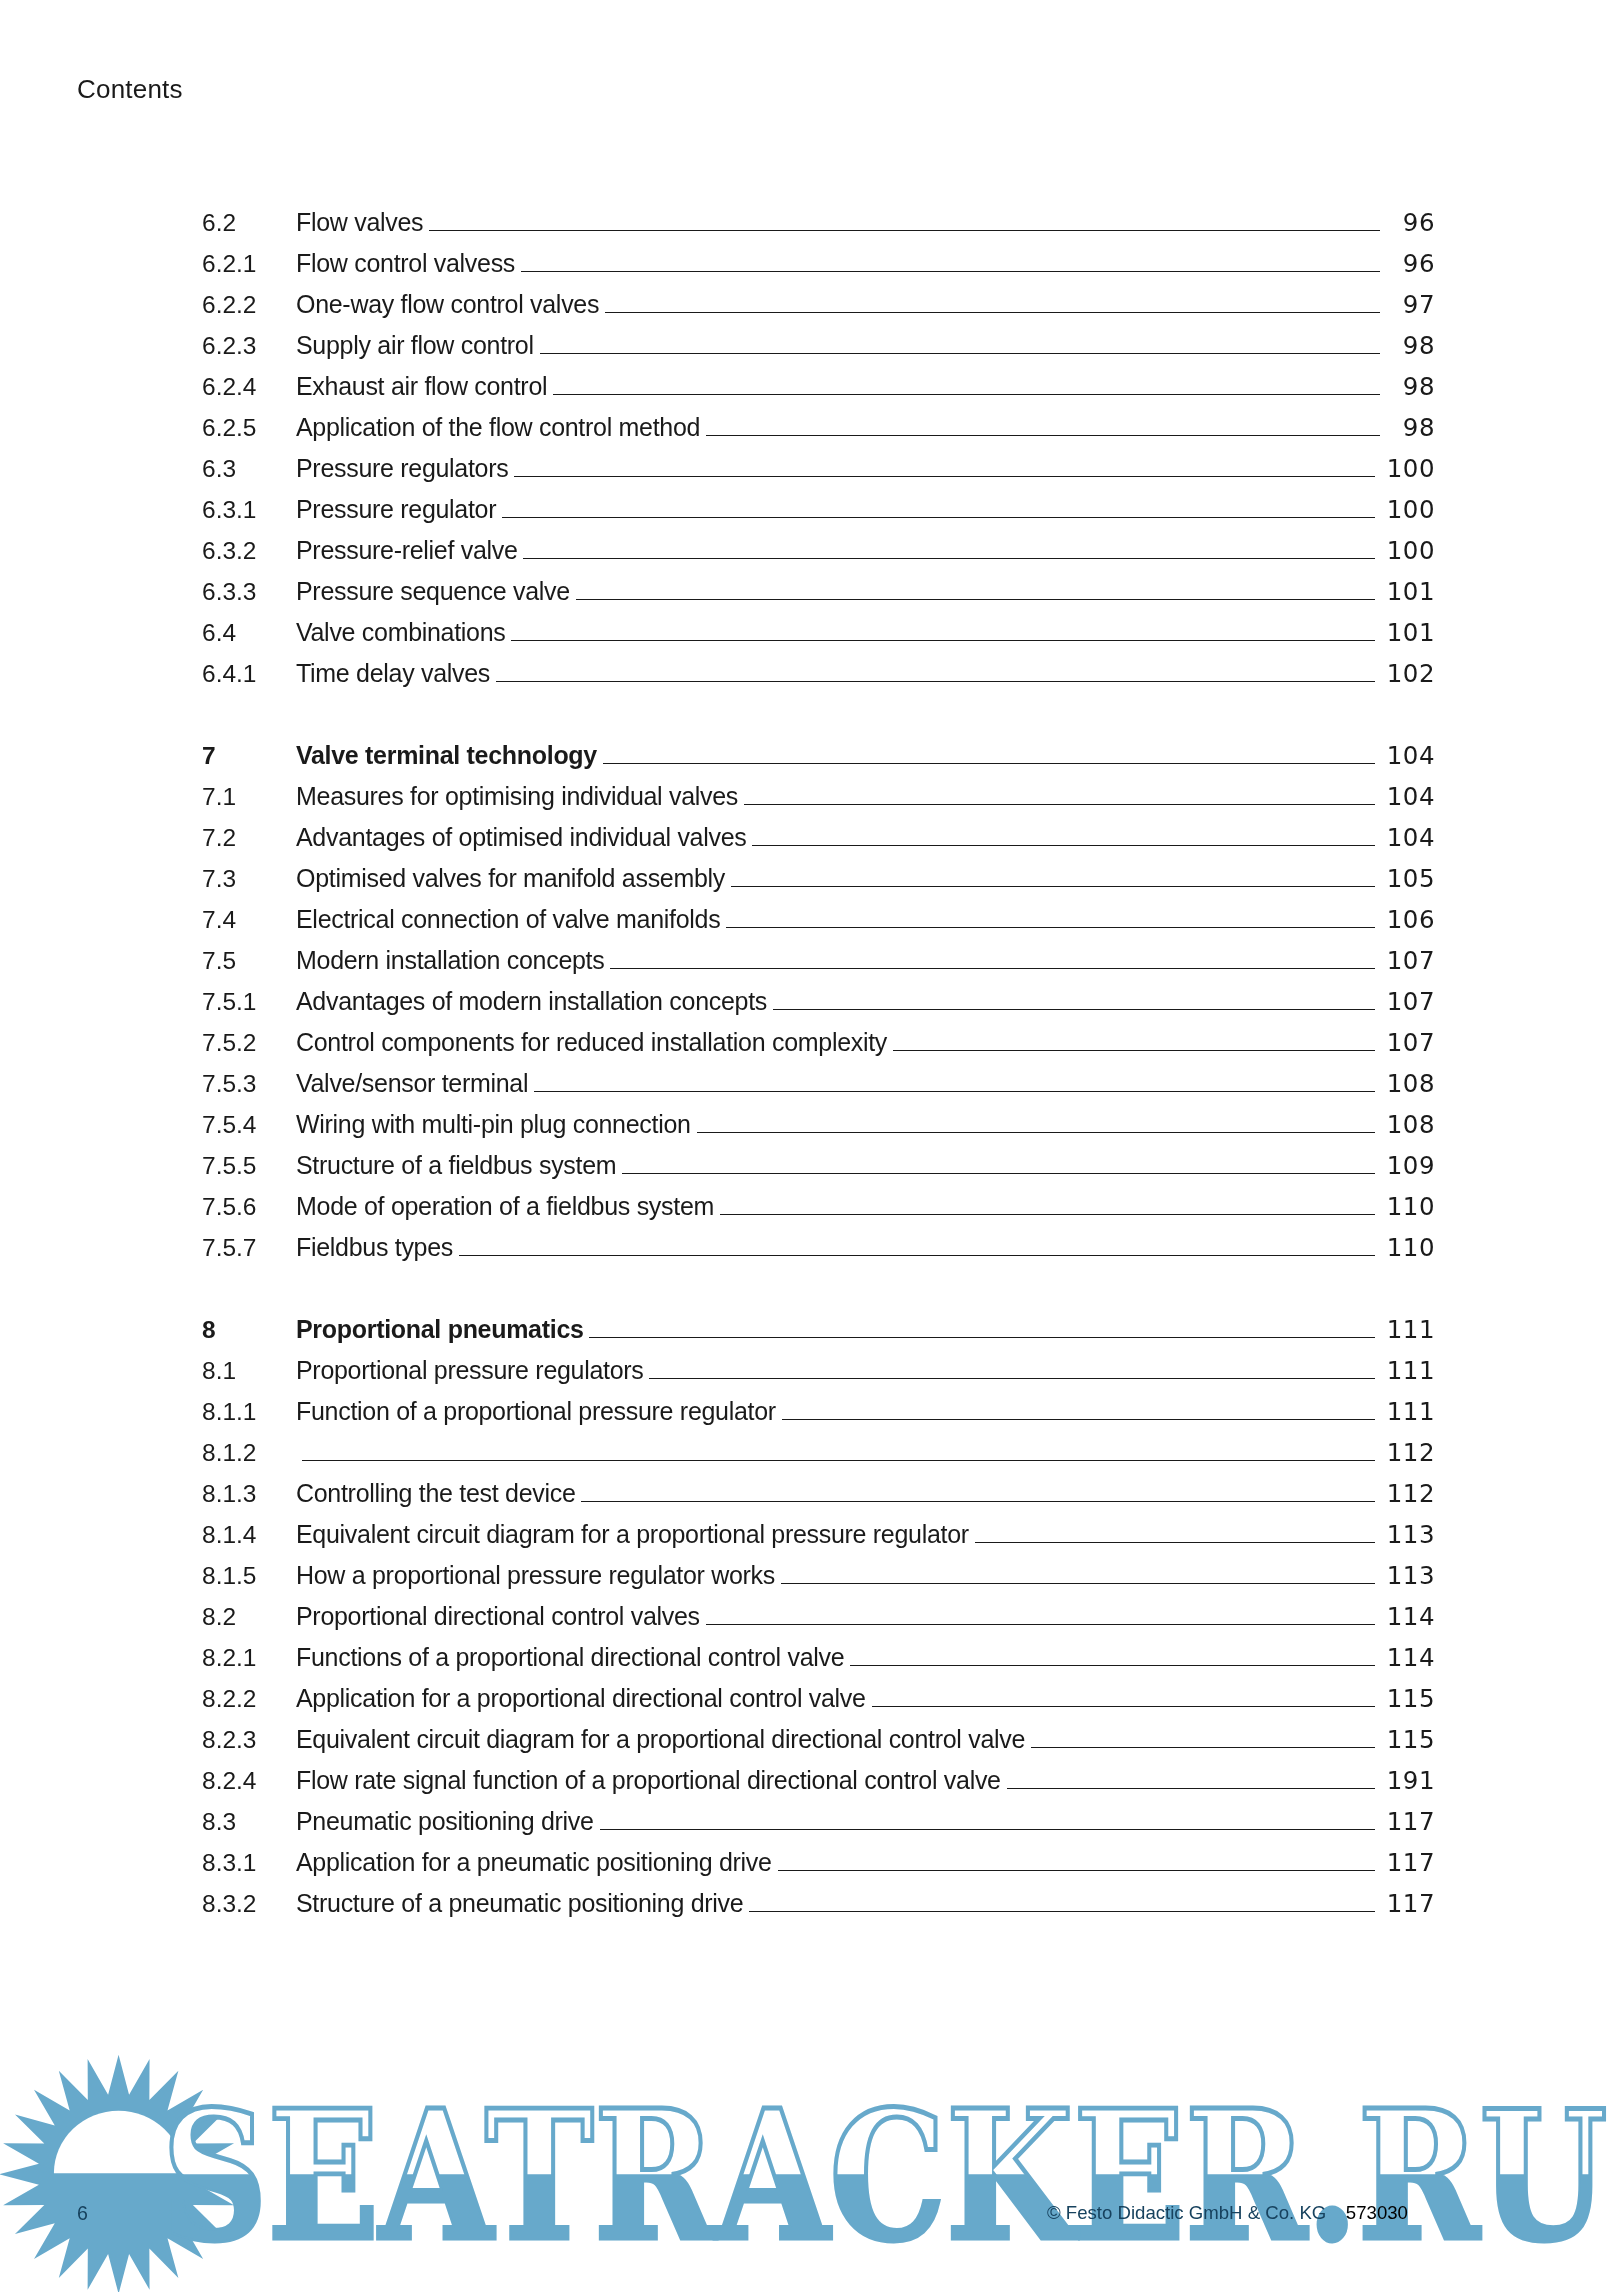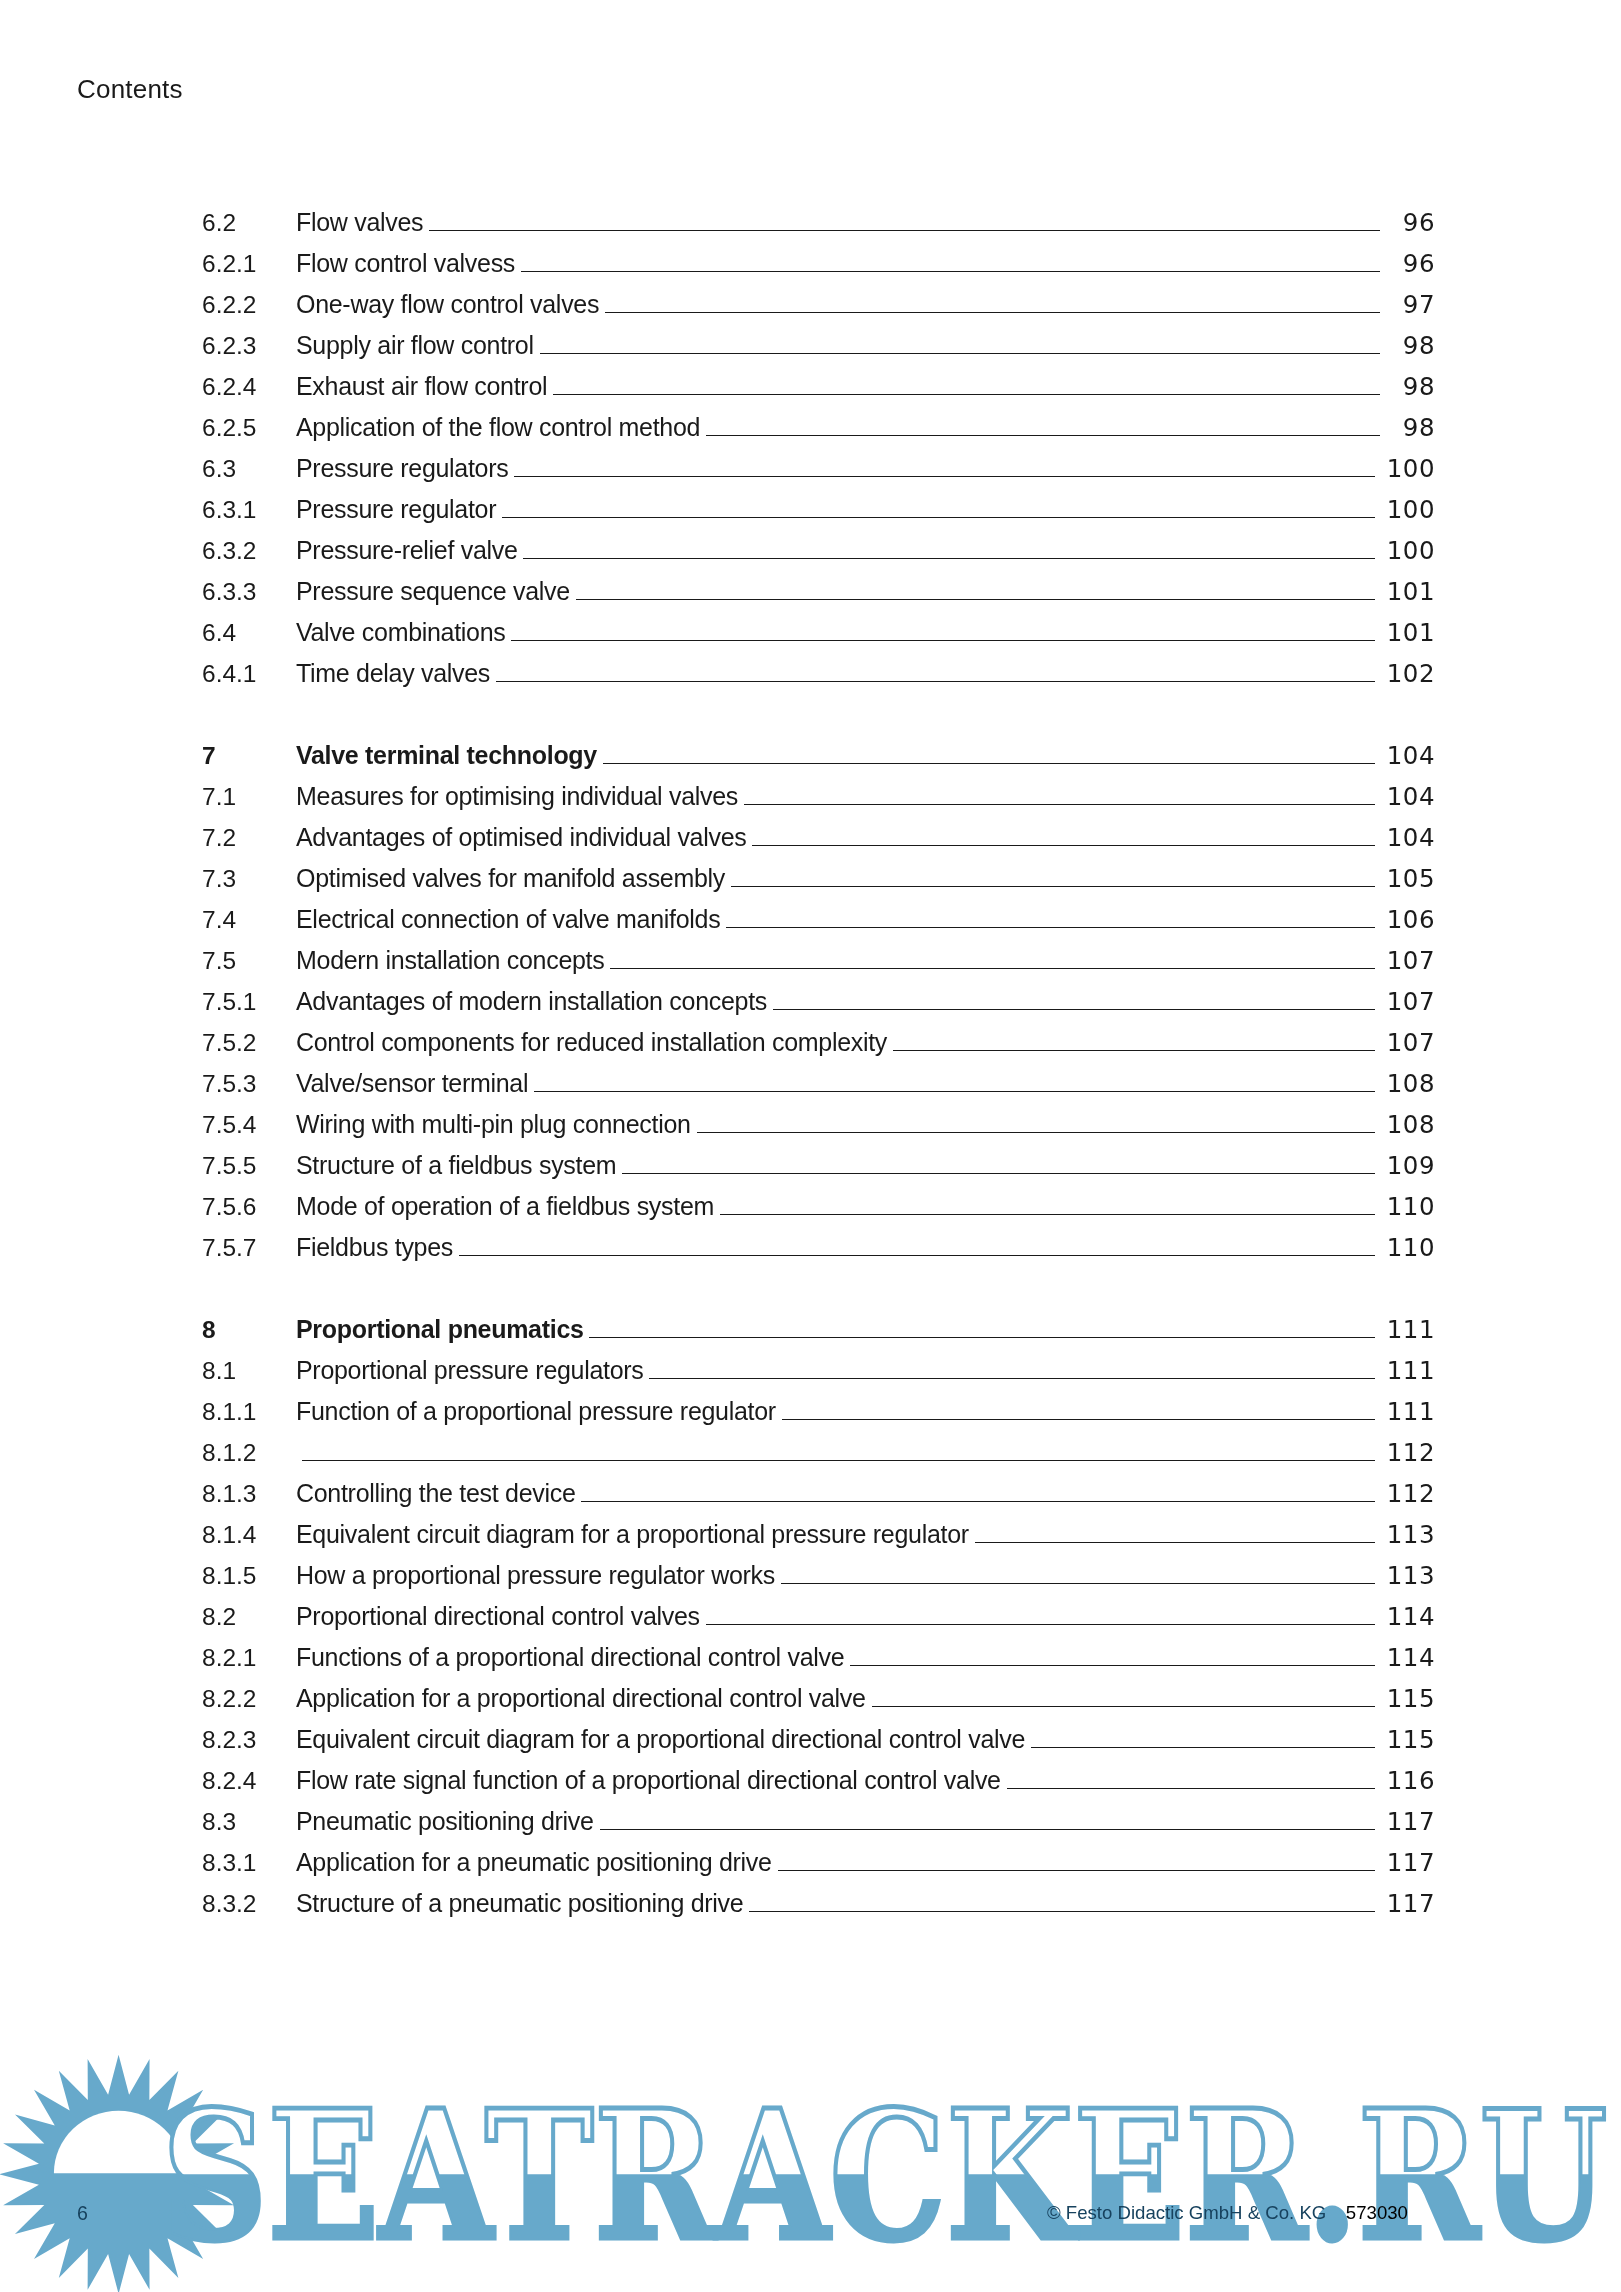--- a/index.html
+++ b/index.html
@@ -238,21 +238,21 @@
     <div class="toc-row">
       <span class="num">8.2.3</span>
       <span class="title">Equivalent circuit diagram for a proportional directional control valve</span>
       <span class="leader"></span>
       <span class="page">115</span>
     </div>
     <div class="toc-row">
       <span class="num">8.2.4</span>
       <span class="title">Flow rate signal function of a proportional directional control valve</span>
       <span class="leader"></span>
-      <span class="page">116</span>
+      <span class="page">191</span>
     </div>
     <div class="toc-row">
       <span class="num">8.3</span>
       <span class="title">Pneumatic positioning drive</span>
       <span class="leader"></span>
       <span class="page">117</span>
     </div>
     <div class="toc-row">
       <span class="num">8.3.1</span>
       <span class="title">Application for a pneumatic positioning drive</span>

